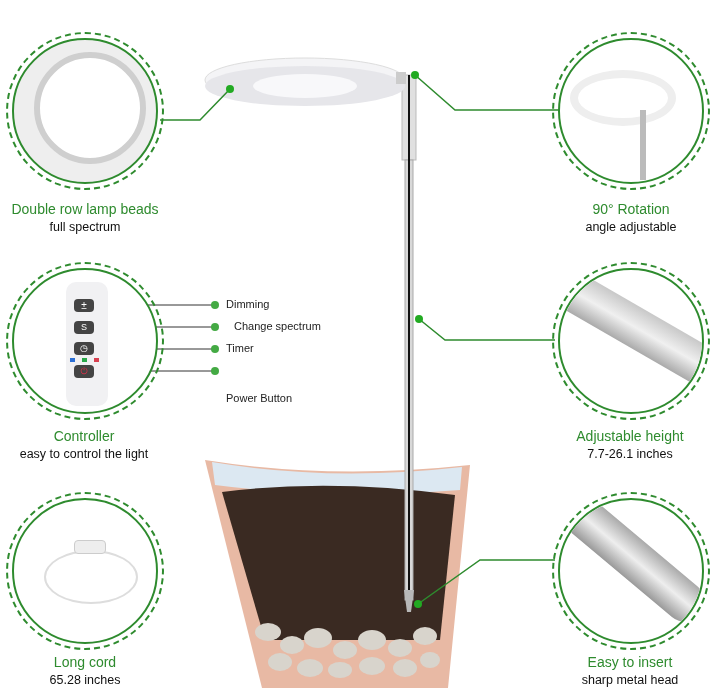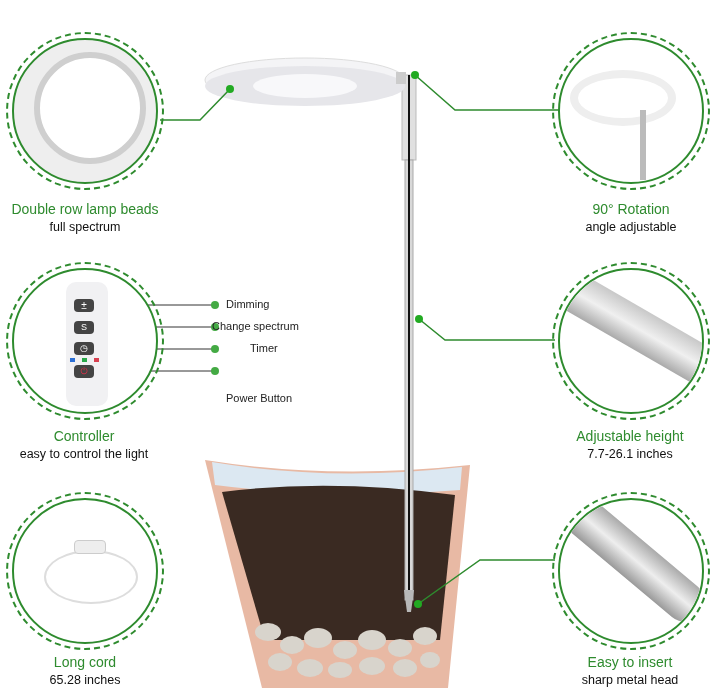--- a/index.html
+++ b/index.html
@@ -105,22 +105,22 @@
 </div>
 <div class="abs" style="left:74px;top:299px;width:20px;height:13px;background:#444;border-radius:4px;color:#fff;font-size:10px;text-align:center;line-height:13px;">±</div>
 <div class="abs" style="left:74px;top:321px;width:20px;height:13px;background:#444;border-radius:4px;color:#fff;font-size:9px;text-align:center;line-height:13px;">S</div>
 <div class="abs" style="left:74px;top:342px;width:20px;height:13px;background:#444;border-radius:4px;color:#fff;font-size:9px;text-align:center;line-height:13px;">◷</div>
 <div class="abs" style="left:70px;top:358px;width:5px;height:4px;background:#2a6fd6;"></div>
 <div class="abs" style="left:82px;top:358px;width:5px;height:4px;background:#2aa84a;"></div>
 <div class="abs" style="left:94px;top:358px;width:5px;height:4px;background:#d84050;"></div>
 <div class="abs" style="left:74px;top:365px;width:20px;height:13px;background:#444;border-radius:4px;color:#e0304a;font-size:9px;text-align:center;line-height:13px;">⏻</div>
 
 <div class="ctrl-label" style="left:226px;top:298px;">Dimming</div>
-<div class="ctrl-label" style="left:212px;top:320px;">Change spectrum</div>
-<div class="ctrl-label" style="left:226px;top:342px;margin-left:24px;">Timer</div>
+<div class="ctrl-label" style="left:234px;top:320px;">Change spectrum</div>
+<div class="ctrl-label" style="left:226px;top:342px;">Timer</div>
 <div class="ctrl-label" style="left:226px;top:364px;margin-top:28px;">Power Button</div>
 
 <div class="cap" style="left:-26px;top:427px;">
   <div class="t">Controller</div>
   <div class="s">easy to control the light</div>
 </div>
 
 <div class="circle-outer" style="left:552px;top:262px;width:158px;height:158px;"></div>
 <div class="circle" style="left:558px;top:268px;width:146px;height:146px;">
   <div class="abs" style="left:-20px;top:40px;width:200px;height:40px;background:linear-gradient(#c8c8c8,#f0f0f0,#aaa);transform:rotate(30deg);"></div>

